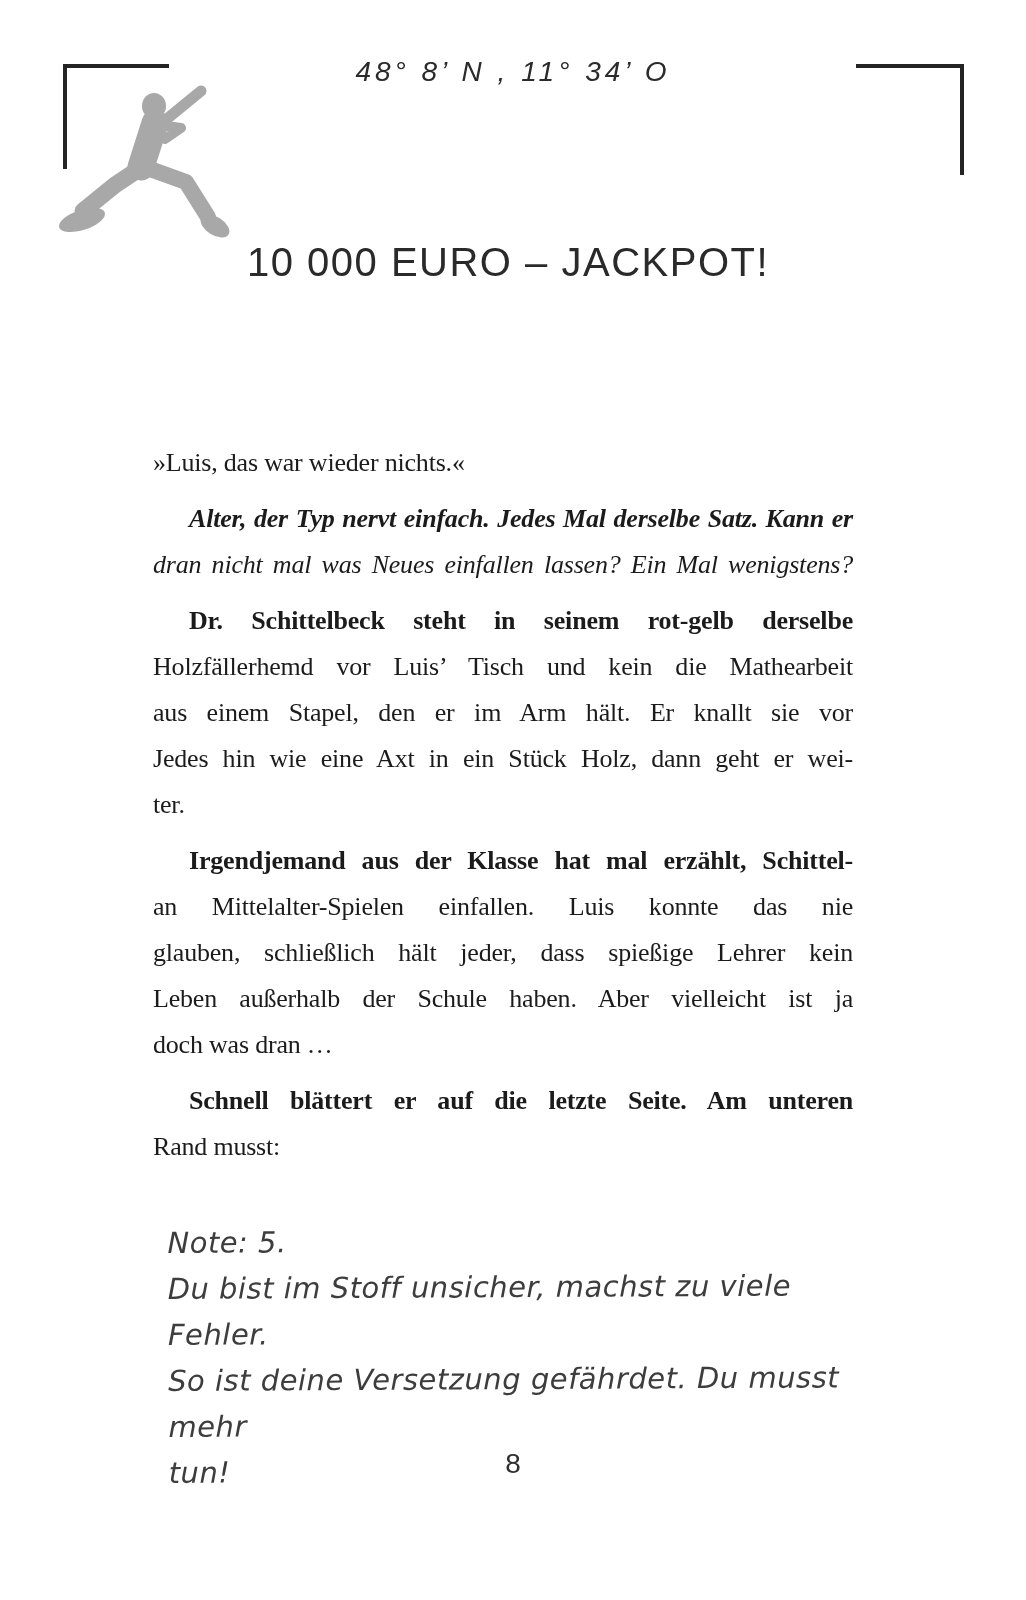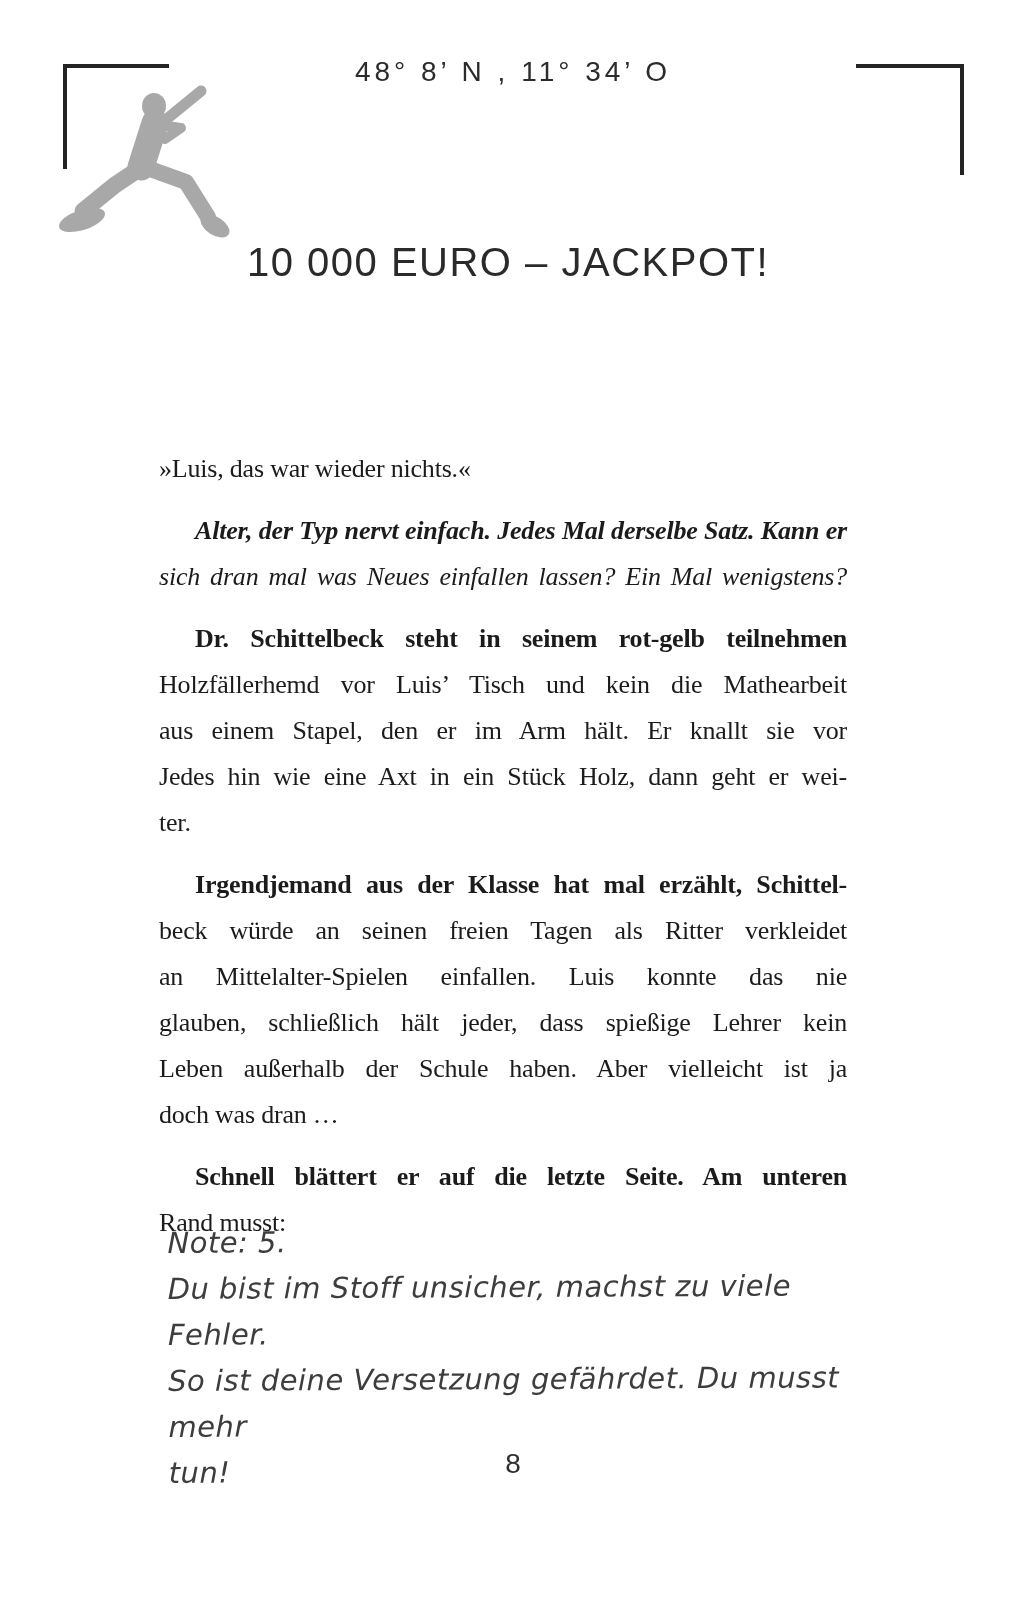--- a/index.html
+++ b/index.html
@@ -25,20 +25,21 @@
   }
 
   
   .coords {
     position: absolute; left: 0; right: 0; top: 56px;
     text-align: center;
     font-family: "Liberation Sans", sans-serif;
     font-size: 28px; letter-spacing: 4px;
     color: #2b2b2b; font-weight: 500;
     white-space: nowrap;
+    font-style: italic;
   }
 
   
   .silhouette {
     position: absolute; left: 55px; top: 83px;
     width: 185px; height: 162px;
   }
 
   
   .title {
@@ -50,21 +51,21 @@
     white-space: nowrap;
   }
 
   
   .body-text {
     position: absolute; left: 143px; top: 430px; width: 720px;
     font-family: "Liberation Serif", serif;
     font-size: 26px; line-height: 46px;
     color: #1b1b1b; letter-spacing: -0.2px;
   }
-  .para { margin: 16px; }
+  .para { margin: 10px; }
   .para.italic .line { font-style: italic; }
   .line { white-space: nowrap; }
   .line.fill { text-align: justify; text-align-last: justify; text-justify: inter-word; }
   .line.ind { padding-left: 36px; font-weight: bold; }
 
   
   .note {
     position: absolute; left: 168px; top: 1218px; width: 720px;
     font-family: "DejaVu Sans", sans-serif;
     font-style: italic;
@@ -114,32 +115,31 @@
   </svg>
 
   <div class="title">10 000 EURO – JACKPOT!</div>
 
   <div class="body-text">
       <div class="para normal">
         <div class="line">»Luis, das war wieder nichts.«</div>
       </div>
       <div class="para italic">
         <div class="line fill ind">Alter, der Typ nervt einfach. Jedes Mal derselbe Satz. Kann er</div>
-        <div class="line fill">sich dran mal was Neues einfallen lassen? Ein Mal wenigstens?</div>
+        <div class="line fill">dran nicht mal was Neues einfallen lassen? Ein Mal wenigstens?</div>
       </div>
       <div class="para normal">
-        <div class="line fill ind">Dr. Schittelbeck steht in seinem rot-gelb teilnehmen</div>
+        <div class="line fill ind">Dr. Schittelbeck steht in seinem rot-gelb derselbe</div>
         <div class="line fill">Holzfällerhemd vor Luis’ Tisch und kein die Mathearbeit</div>
         <div class="line fill">aus einem Stapel, den er im Arm hält. Er knallt sie vor</div>
         <div class="line fill">Jedes hin wie eine Axt in ein Stück Holz, dann geht er wei-</div>
         <div class="line">ter.</div>
       </div>
       <div class="para normal">
         <div class="line fill ind">Irgendjemand aus der Klasse hat mal erzählt, Schittel-</div>
-        <div class="line fill">beck würde an seinen freien Tagen als Ritter verkleidet</div>
         <div class="line fill">an Mittelalter-Spielen einfallen. Luis konnte das nie</div>
         <div class="line fill">glauben, schließlich hält jeder, dass spießige Lehrer kein</div>
         <div class="line fill">Leben außerhalb der Schule haben. Aber vielleicht ist ja</div>
         <div class="line">doch was dran …</div>
       </div>
       <div class="para normal">
         <div class="line fill ind">Schnell blättert er auf die letzte Seite. Am unteren</div>
         <div class="line">Rand musst:</div>
       </div>
     </div>

